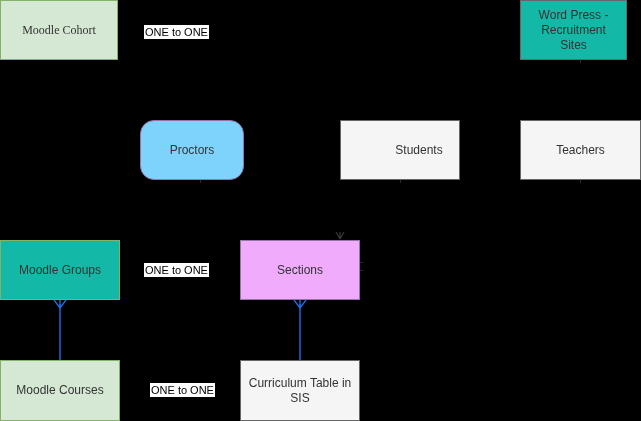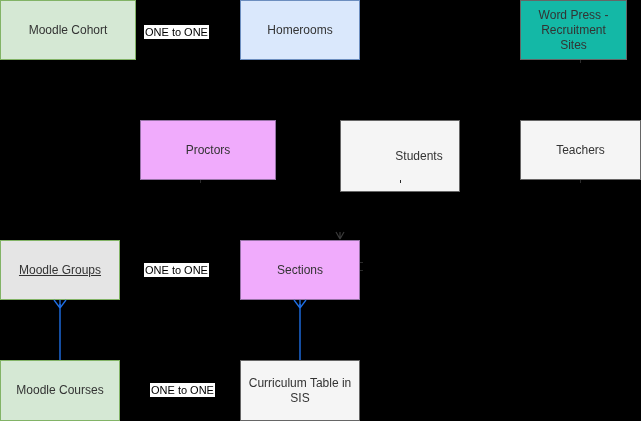--- a/index.html
+++ b/index.html
@@ -56,50 +56,47 @@
   .tick-mark {
     position: absolute;
     background: #2b2b2b;
   }
 </style>
 </head>
 <body>
 
 <div id="canvas">
 
-  <div class="node" style="left:0px;top:0px;width:136px;height:60px;background:#d5e8d4;border-color:#82b366;">
+  <div class="node" style="left:0px;top:0px;width:118px;height:60px;background:#d5e8d4;border-color:#82b366;font-family:Liberation Serif, serif;">
     <span>Moodle Cohort</span>
   </div>
 
-  <div class="node" style="left:240px;top:0px;width:120px;height:60px;background:#dae8fc;border-color:#6c8ebf;">
-    <span>Homerooms</span>
-  </div>
 
   <div class="node" style="left:520px;top:0px;width:107px;height:60px;background:#14b8a6;border-color:#666666;">
     <span>Word Press - Recruitment Sites</span>
   </div>
 
-  <div class="node" style="left:140px;top:120px;width:136px;height:60px;background:#f0abfc;border-color:#9673a6;">
+  <div class="node" style="left:140px;top:120px;width:104px;height:60px;background:#7dd3fc;border-color:#9673a6;border-radius:14px;">
     <span>Proctors</span>
   </div>
 
-  <div class="node" style="left:340px;top:120px;width:120px;height:72px;background:#f5f5f5;border-color:#666666;padding-left:44px;">
+  <div class="node" style="left:340px;top:120px;width:120px;height:60px;background:#f5f5f5;border-color:#666666;padding-left:44px;">
     <span>Students</span>
   </div>
 
   <div class="node" style="left:520px;top:120px;width:121px;height:60px;background:#f5f5f5;border-color:#666666;">
     <span>Teachers</span>
   </div>
 
   <div class="tick-mark" style="left:400px;top:180px;width:1px;height:3px;"></div>
   <div class="tick-mark" style="left:580px;top:180px;width:1px;height:3px;"></div>
   <div class="tick-mark" style="left:580px;top:60px;width:1px;height:3px;"></div>
   <div class="tick-mark" style="left:200px;top:180px;width:1px;height:3px;"></div>
 
-  <div class="node" style="left:0px;top:240px;width:120px;height:60px;background:#e5e5e5;border-color:#82b366;text-decoration:underline;">
+  <div class="node" style="left:0px;top:240px;width:120px;height:60px;background:#14b8a6;border-color:#82b366;">
     <span>Moodle Groups</span>
   </div>
 
   <div class="node" style="left:240px;top:240px;width:120px;height:60px;background:#f0abfc;border-color:#9673a6;">
     <span>Sections</span>
   </div>
 
   <svg class="connector" style="left:332px;top:228px;width:20px;height:16px;" viewBox="0 0 20 16">
     <path d="M4 4 L8 11 M8 4 L8 11 M12 4 L8 11" stroke="#3a3a3a" stroke-width="1.2" fill="none"></path>
   </svg>

